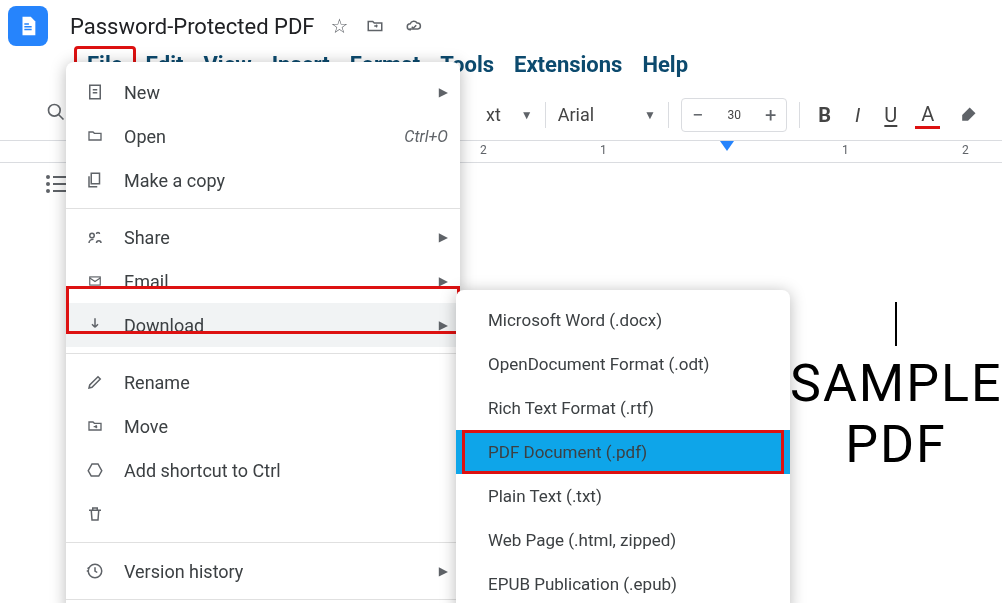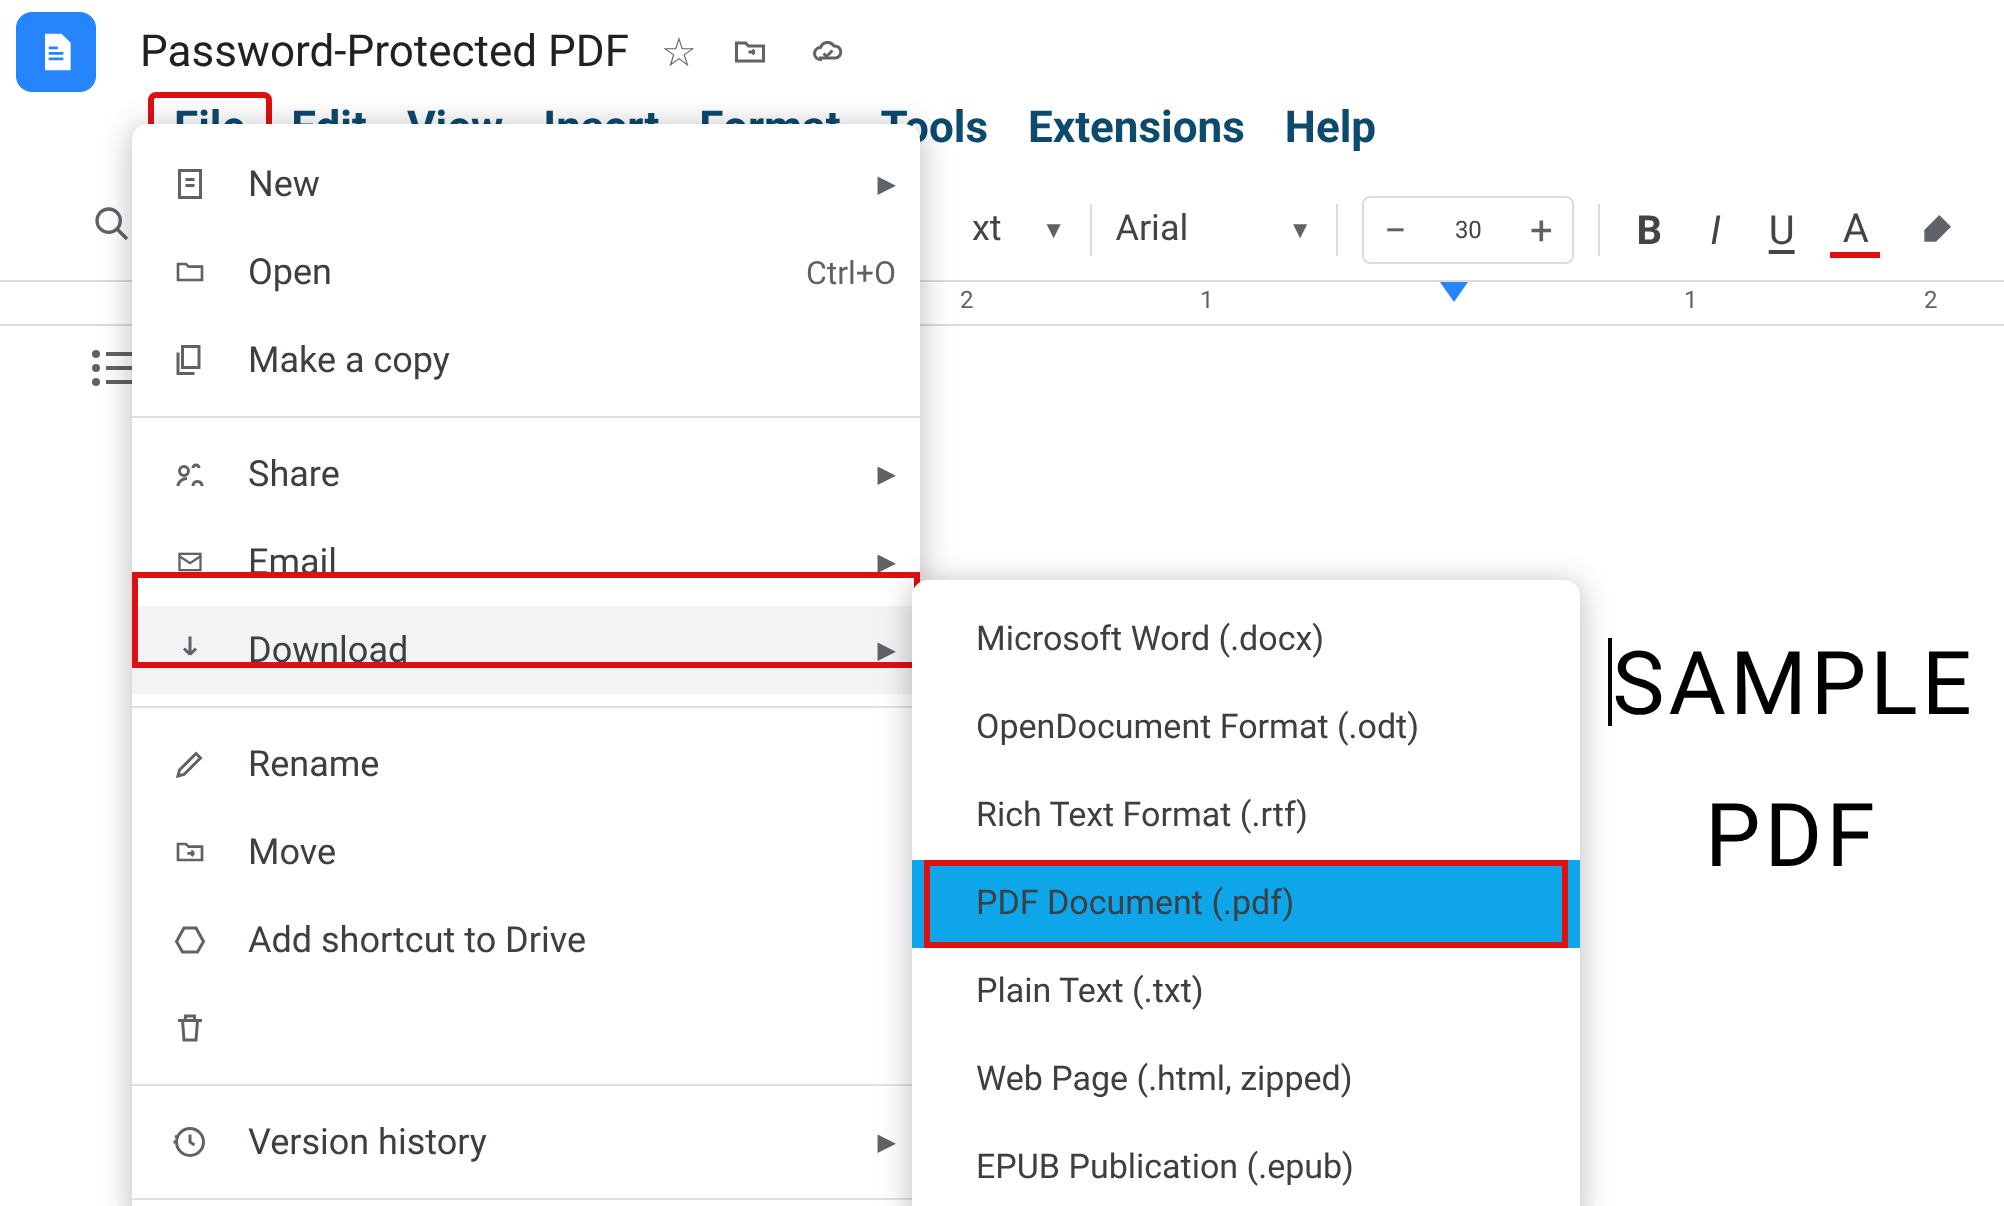--- a/index.html
+++ b/index.html
@@ -29,28 +29,28 @@
 .toolbar .colorA { border-bottom: 3px solid #d11; padding-bottom: 0; }
 
 .ruler { height: 22px; background: #fff; border-bottom: 1px solid #dadce0; position: relative; font-size: 12px; color: #5f6368; }
 .ruler .tick { position: absolute; top: 2px; }
 .ruler .blue-marker { position: absolute; top: 0; width: 14px; height: 10px; background:#2684fc; clip-path: polygon(0 0,100% 0,50% 100%); left: 720px; }
 
 .left-toolbar { position: absolute; left: 42px; top: 172px; color: #444; }
 .left-toolbar svg { width: 30px; height: 24px; }
 
 .doc-area { position: absolute; right: 0; top: 172px; bottom: 0; background: #fff; text-align: center; padding-top: 120px; }
-.doc-text { font-size: 44px; letter-spacing: 2px; margin-top: 24px; }
+.doc-text { font-size: 52px; letter-spacing: 2px; }
 .cursor-bar { display:inline-block; border-left: 2px solid #000; height: 44px; vertical-align: -6px; }
 
 
 .menu { position: absolute; left: 66px; top: 62px; width: 394px; background: #fff; border-radius: 8px; box-shadow: 0 2px 16px rgba(0,0,0,.28); padding: 8px 0; z-index: 10; }
 .menu .row { display: flex; align-items: center; height: 44px; padding: 0 12px 0 18px; font-size: 18px; color: #3c4043; cursor: pointer; }
 .menu .row .lbl { flex: 1; margin-left: 18px; }
-.menu .row .short { color: #5f6368; font-size: 16px; }
+.menu .row .short { color: #5f6368; font-size: 16px; font-style: italic; }
 .menu .row .tri { font-size: 12px; color: #5f6368; }
 .menu .sep { height: 1px; background: #e0e0e0; margin: 6px 0; }
 .menu .ic { width: 22px; color: #5f6368; display: inline-flex; justify-content: center; }
 .download-row { background: #f1f3f4; }
 .download-outline { position: absolute; left: 0; right: 0; height: 48px; border: 3px solid #d11; pointer-events: none; top: 224px; }
 
 
 .submenu { position: absolute; left: 456px; top: 290px; width: 334px; background: #fff; border-radius: 8px; box-shadow: 0 2px 16px rgba(0,0,0,.28); padding: 8px 0; z-index: 11; }
 .submenu .srow { height: 44px; display: flex; align-items: center; padding: 0 32px; font-size: 17px; color: #3c4043; cursor: pointer; }
 .submenu .pdf-row { background: #0ea5e9; }
@@ -234,21 +234,21 @@
         </svg>
       </span>
     <span class="lbl">Move</span>
   </div>
   <div class="row">
     <span class="ic">
         <svg width="18" height="18" viewBox="0 0 24 24" fill="none" stroke="#5f6368" stroke-width="2">
           <path d="M8 4l8 0 5 9-4 7H7l-4-7z"></path>
         </svg>
       </span>
-    <span class="lbl">Add shortcut to Drive</span>
+    <span class="lbl">Add shortcut to Ctrl</span>
   </div>
   <div class="row">
     <span class="ic">
         <svg width="18" height="18" viewBox="0 0 24 24" fill="none" stroke="#5f6368" stroke-width="2">
           <path d="M4 7h16M9 7V4h6v3M7 7l1 13h8l1-13"></path>
         </svg>
       </span>
   </div>
   <div class="sep"></div>
   <div class="row">

